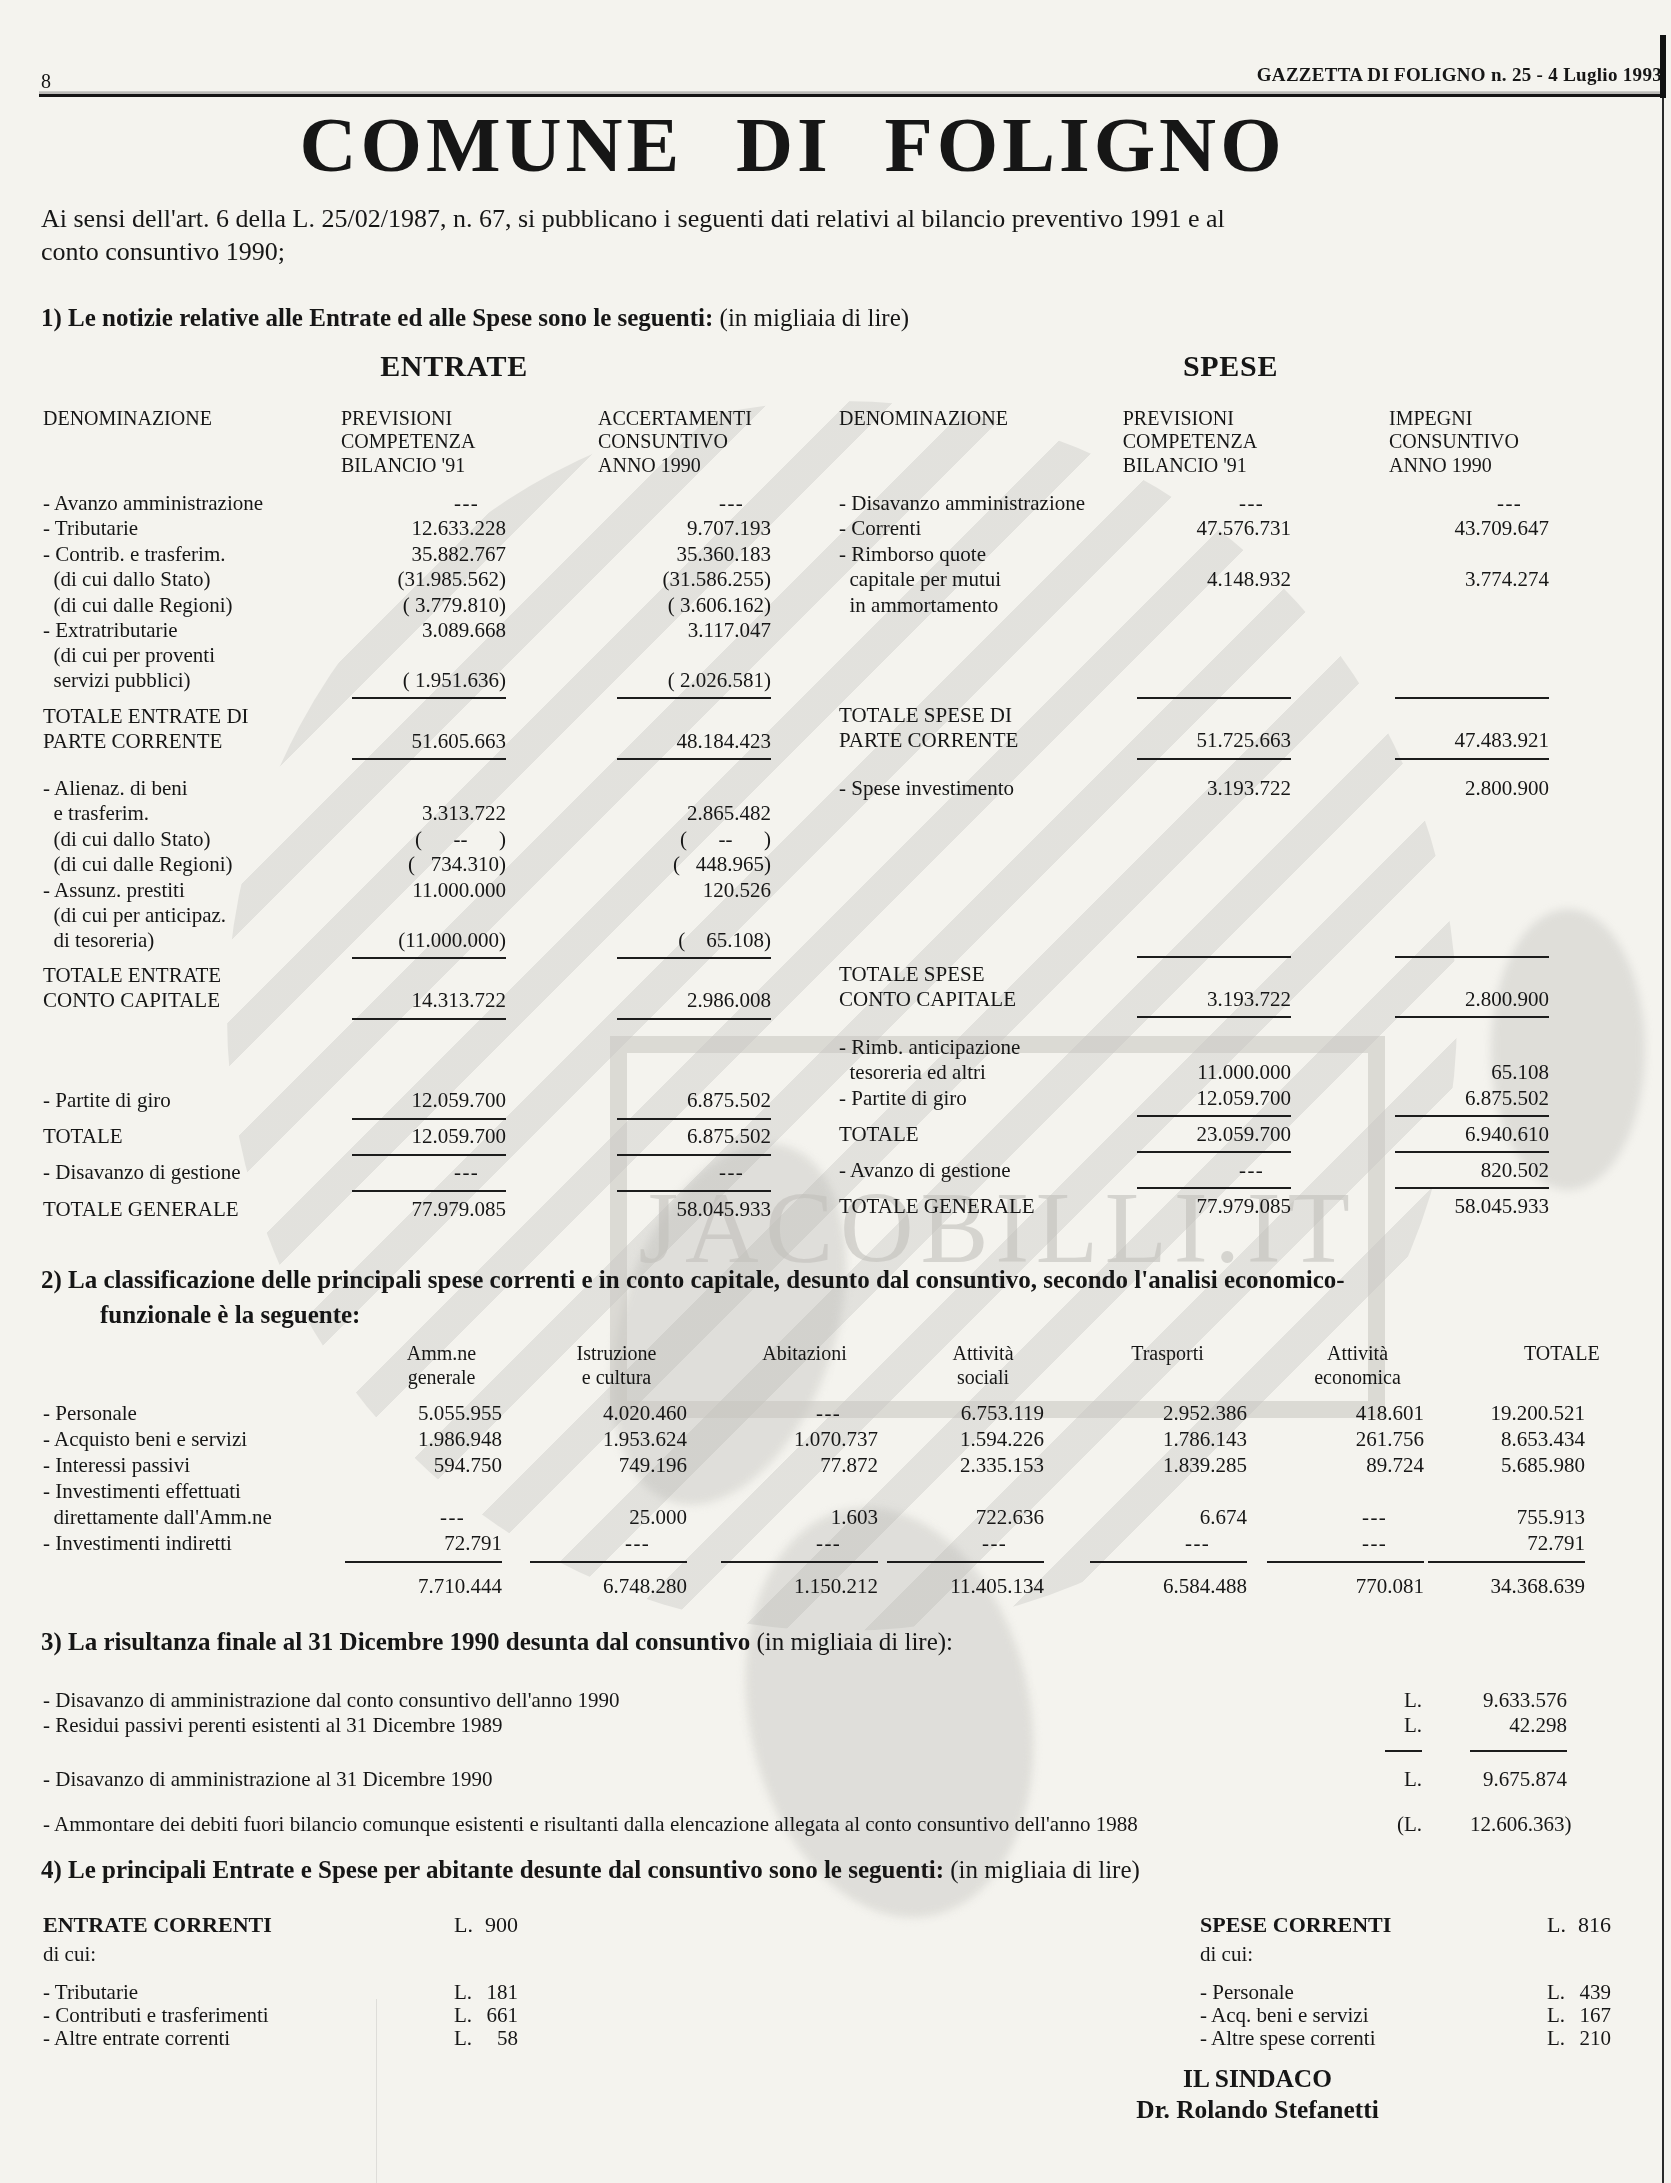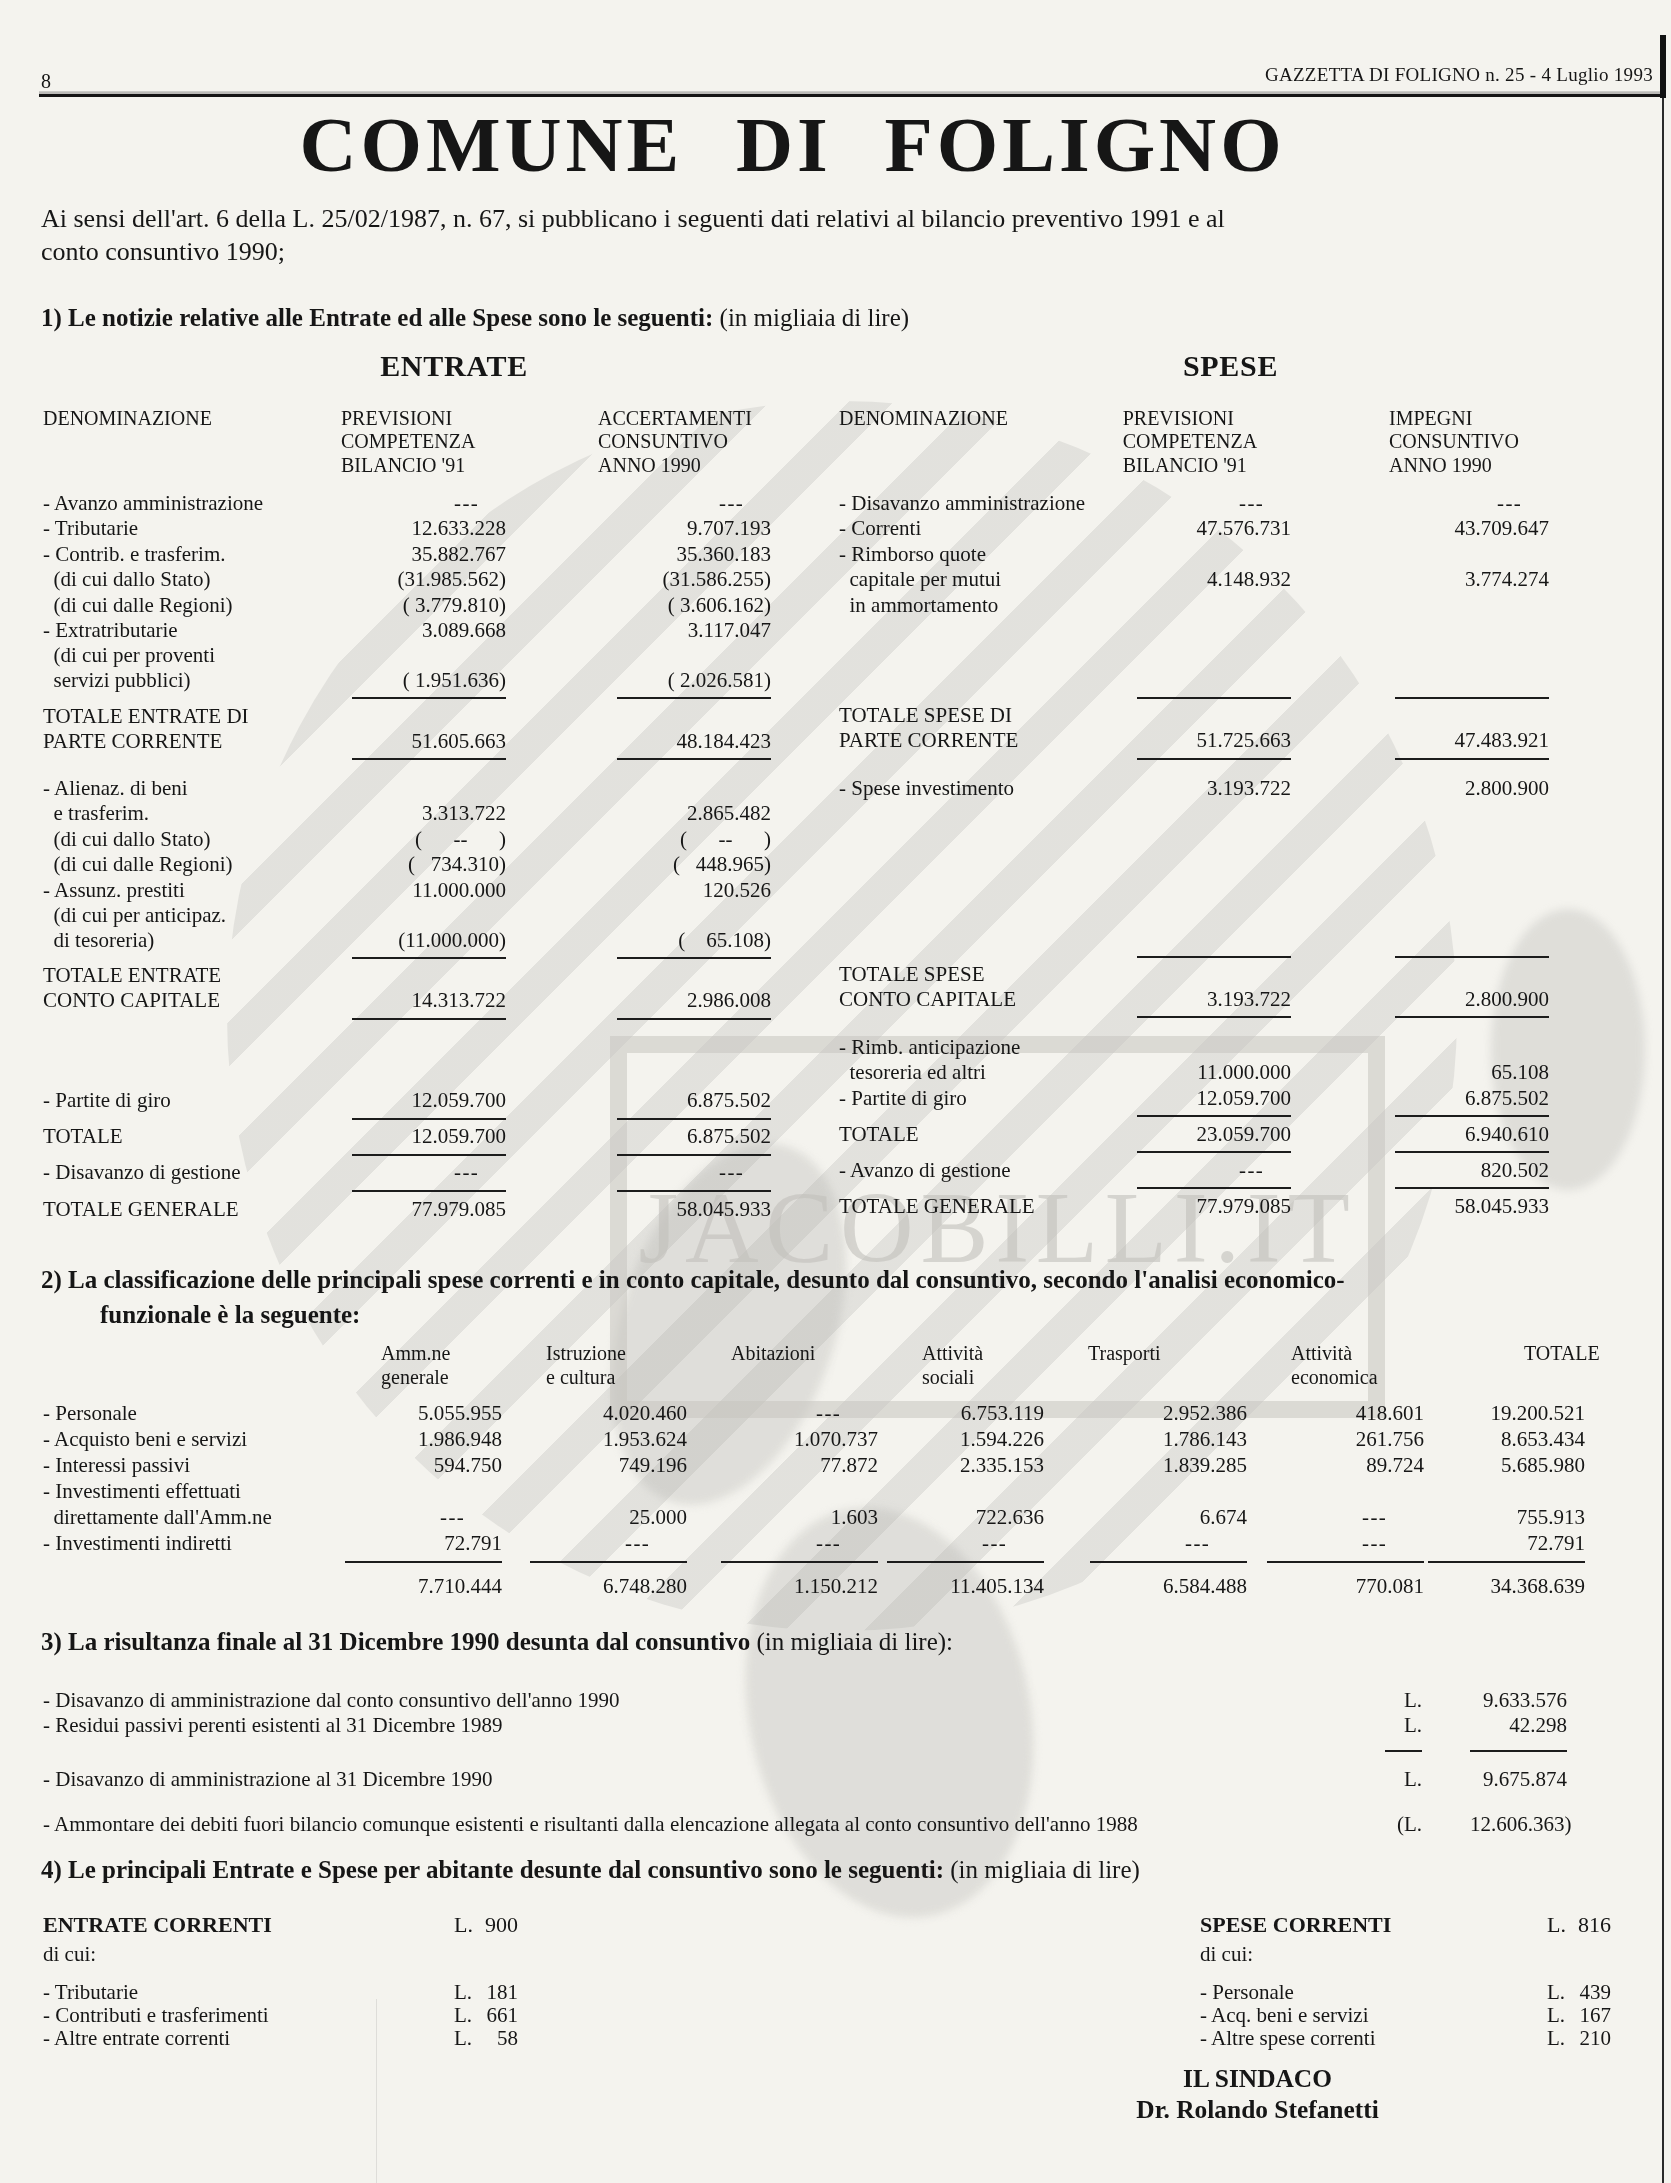--- a/index.html
+++ b/index.html
@@ -11,21 +11,21 @@
   .wm-circle{left:227px;top:401px;width:1230px;height:1230px;border-radius:50%;
      background:repeating-linear-gradient(135deg, rgba(185,185,182,.30) 0 32px, rgba(0,0,0,0) 32px 88px);}
   .wm-blob{border-radius:50%;background:rgba(170,170,167,.28);filter:blur(4px);}
   .wm-frame{left:610px;top:1036px;width:741px;height:348px;border:17.4px solid rgba(198,197,192,.55);
      display:flex;align-items:center;justify-content:center;}
   .wm-text{font-family:"Liberation Serif",serif;font-size:102px;letter-spacing:6.7px;
      color:rgba(193,192,187,.62);white-space:nowrap;}
   .content{position:relative;z-index:1;}
   
   .pagenum{left:41px;top:70px;font-size:20px;}
-  .masthead{top:64px;right:19px;font-size:19px;font-weight:normal;letter-spacing:0.3px;text-align:right;}
+  .masthead{top:64px;right:10px;font-size:19px;font-weight:bold;letter-spacing:0.3px;text-align:right;}
   .toprule{left:39px;top:94px;width:1624px;height:3.3px;background:#141414;box-shadow:0 -2.7px 0 rgba(80,80,80,.35);}
   .edgeline{left:1662px;top:35px;width:2px;height:2148px;background:#2a2a2a;}
   .edgemark{left:1660px;top:35px;width:6px;height:63px;background:#111;}
   .crease{left:376px;top:1999px;width:1.3px;height:184px;background:rgba(120,120,120,.18);}
   
   .doc-title{left:40px;top:100px;width:1505px;text-align:center;font-size:79px;font-weight:bold;
      letter-spacing:4px;word-spacing:29px;white-space:nowrap;}
   .intro{left:41px;top:202px;width:1591px;font-size:26px;line-height:33px;white-space:pre-line;}
   .sec-h{font-size:25px;line-height:35px;}
   .sec-h .b{font-weight:bold;}
@@ -54,21 +54,21 @@
   .cell.num{text-align:right;white-space:pre;}
   .rulerow{min-height:10.7px;align-items:center;}
   .rline{border-top:2px solid #1c1c1c;height:0;width:154px;margin-left:auto;}
   .dash{letter-spacing:1.3px;padding-right:27px;}
   
   .h-sec2{left:41px;top:1262px;width:1605px;}
   .h-sec2 .l2{margin-left:59px;}
   .sec2-tbl{left:43px;top:1341px;width:1542px;}
   .tb-sec2 .trow, .g-sec2{grid-template-columns:294px 165px 185px 191px 166px 203px 177px 161px;}
   .g-sec2.thead{margin-top:0;font-size:20px;line-height:24px;}
-  .g-sec2.thead .cell{padding-left:44px;}
+  .g-sec2.thead .cell{text-align:center;padding-left:44px;}
   .g-sec2.thead .c7{padding-left:100px;}
   .tb-sec2{margin-top:10.7px;}
   .tb-sec2 .trow{font-size:21px;line-height:26px;min-height:26px;}
   .tb-sec2 .rline{width:157px;}
   .tb-sec2 .dash{padding-right:37px;}
   .tb-sec2 .rulerow{min-height:12px;}
   
   .h-sec3{left:41px;top:1624px;width:1605px;}
   .sec3-tbl{left:43px;top:1675px;width:1428px;}
   .tb-sec3 .trow{grid-template-columns:1294px 37px 97px;font-size:21px;line-height:25px;min-height:25px;gap:48px;}

